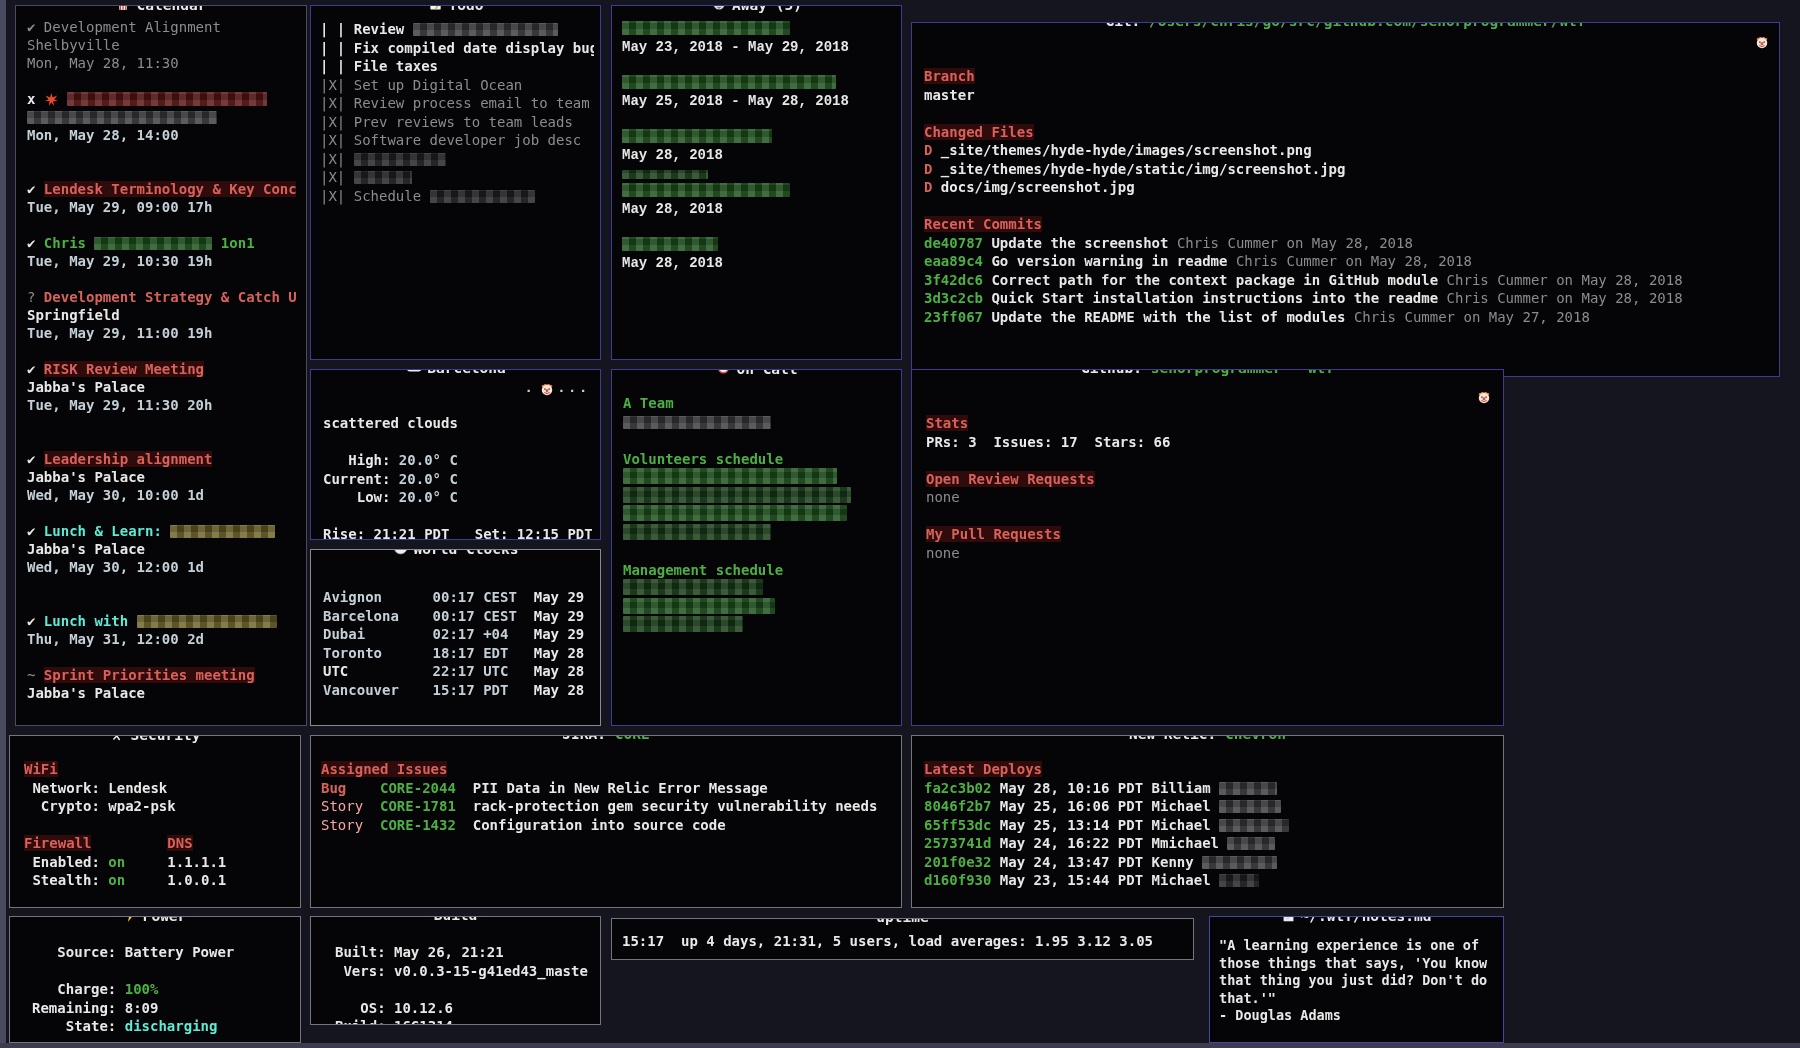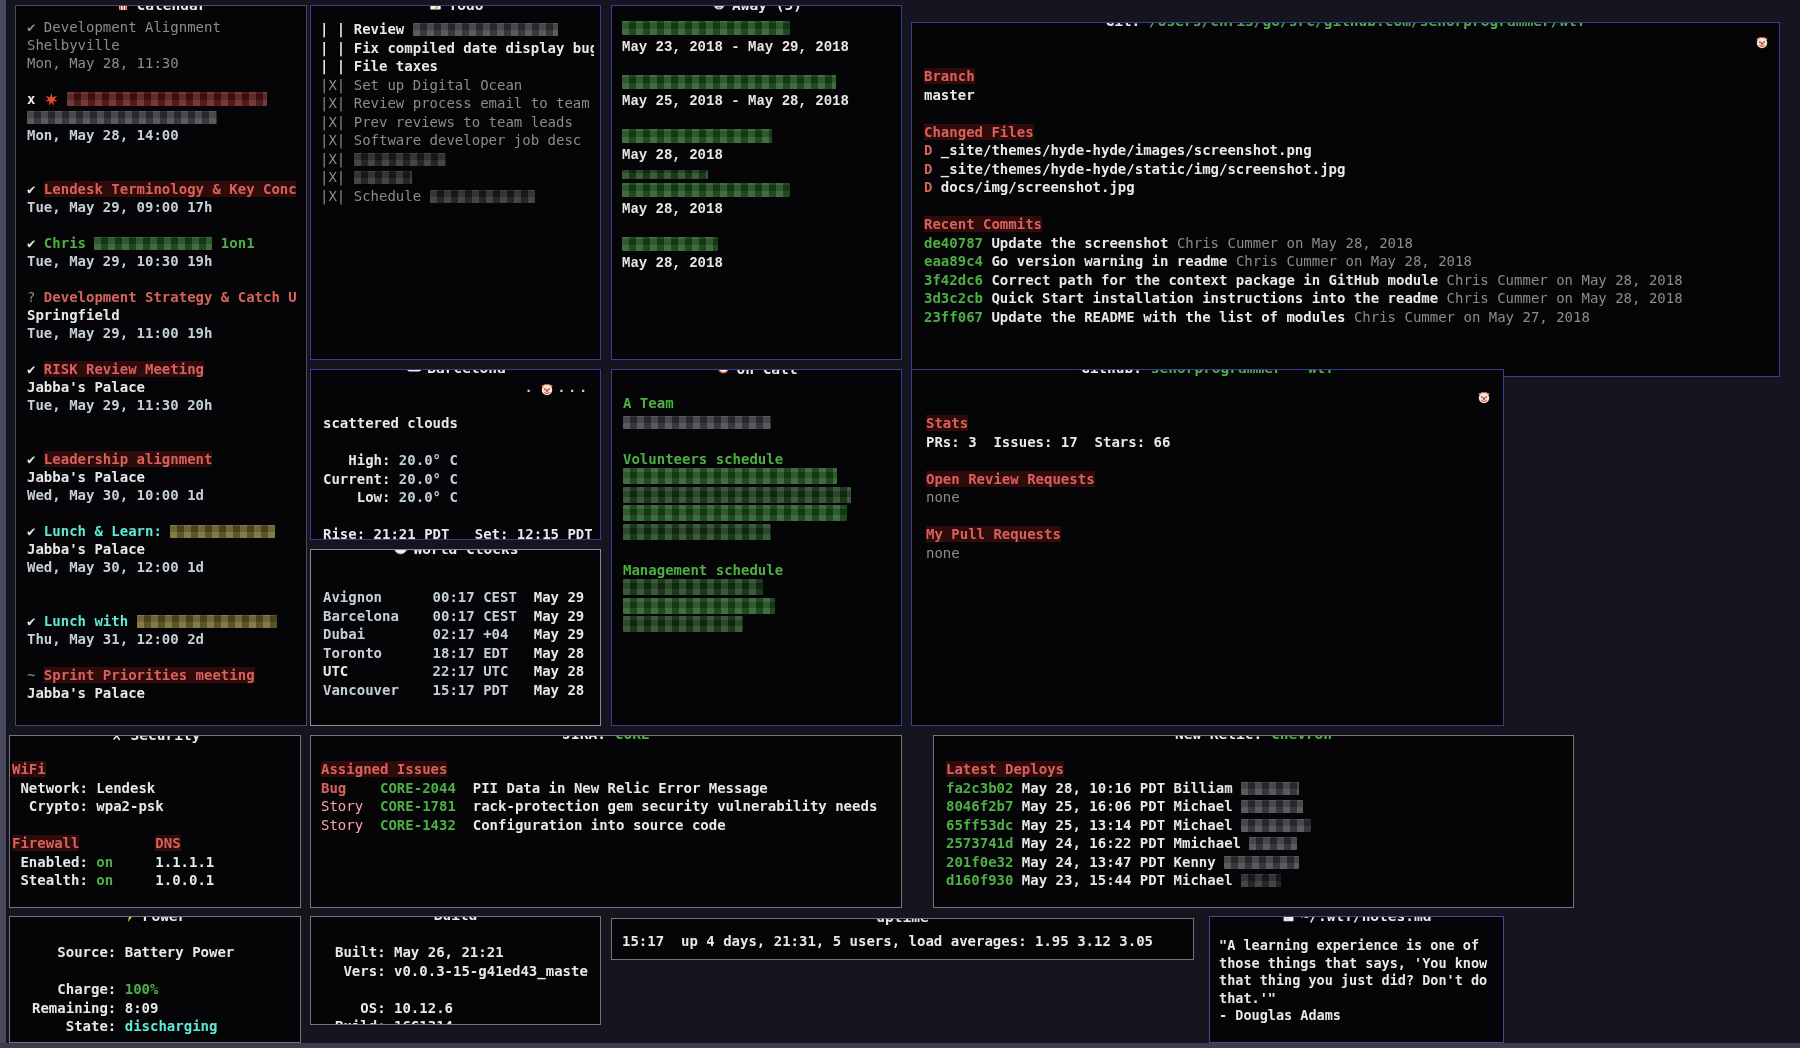--- a/index.html
+++ b/index.html
@@ -47,36 +47,36 @@
   .p-calendar {left:15px;   top:5px;   width:292px; height:721px; --bc:#4a4a62;}
   .p-todo     {left:310px; top:5px;   width:291px; height:355px; --bc:#3d3d8f;}
   .p-away     {left:611px; top:5px;   width:291px; height:355px; --bc:#3d3d8f;}
   .p-git      {left:911px; top:22px;   width:869px; height:355px; --bc:#3d3d8f;}
   .p-barcelona{left:310px; top:369px; width:291px; height:171px; --bc:#3d3d8f;}
   .p-clocks   {left:310px; top:549px; width:291px; height:177px; --bc:#8a8a94;}
   .p-oncall   {left:611px; top:369px; width:291px; height:357px; --bc:#3d3d8f;}
   .p-github   {left:911px; top:369px; width:593px; height:357px; --bc:#3d3d8f;}
   .p-security {left:9px;   top:735px; width:292px; height:173px; --bc:#74747c;}
   .p-jira     {left:310px; top:735px; width:592px; height:173px; --bc:#74747c;}
-  .p-newrelic {left:911px; top:735px; width:641px; height:173px;margin-left:22px; --bc:#74747c;}
+  .p-newrelic {left:911px; top:735px; width:593px; height:173px; --bc:#74747c;}
   .p-power    {left:9px;   top:916px; width:292px; height:127px;padding-left:16px; --bc:#74747c;}
   .p-build    {left:310px; top:916px; width:291px; height:109px; --bc:#74747c;}
   .p-uptime   {left:611px; top:918px; width:583px; height:42px;  --bc:#74747c;}
   .p-notes    {left:1209px;top:916px; width:295px; height:127px; --bc:#4646a0;}
 
   
   .p-calendar  .panel-body{padding:12px 10px 0 11px;} .p-calendar  .line{height:18px;line-height:18px;}
   .p-todo      .panel-body{padding:14px 6px 0 9px;}   .p-todo      .line{height:18.5px;line-height:18.5px;}
   .p-away      .panel-body{padding:14px 8px 0 10px;}  .p-away      .line{height:18px;line-height:18px;font-family:Liberation Mono, monospace;}
   .p-git       .panel-body{padding:44px 10px 0 12px;} .p-git       .line{height:18.5px;line-height:18.5px;}
   .p-barcelona .panel-body{padding:44px 8px 0 12px;}  .p-barcelona .line{height:18.5px;line-height:18.5px;}
   .p-clocks    .panel-body{padding:38px 8px 0 12px;}  .p-clocks    .line{height:18.5px;line-height:18.5px;}
   .p-oncall    .panel-body{padding:24px 8px 0 11px;}  .p-oncall    .line{height:18.5px;line-height:18.5px;}
   .p-github    .panel-body{padding:44px 10px 0 14px;} .p-github    .line{height:18.5px;line-height:18.5px;}
-  .p-security  .panel-body{padding:24px 8px 0 2px;border-radius:28px;}  .p-security  .line{height:18.5px;line-height:18.5px;}
+  .p-security  .panel-body{padding:24px 8px 0 14px;border-radius:28px;}  .p-security  .line{height:18.5px;line-height:18.5px;}
   .p-jira      .panel-body{padding:24px 8px 0 10px;}  .p-jira      .line{height:18.5px;line-height:18.5px;}
   .p-newrelic  .panel-body{padding:24px 8px 0 12px;}  .p-newrelic  .line{height:18.5px;line-height:18.5px;}
   .p-power     .panel-body{padding:26px 8px 0 22px;}  .p-power     .line{height:18.5px;line-height:18.5px;}
   .p-build     .panel-body{padding:26px 8px 0 24px;}  .p-build     .line{height:18.5px;line-height:18.5px;}
   .p-uptime    .panel-body{padding:13px 8px 0 10px;}  .p-uptime    .line{height:18.5px;line-height:18.5px;}
   .p-notes     .panel-body{padding:20px 6px 0 9px;}   .p-notes     .line{height:17.6px;line-height:17.6px;font-size:13.5px;}
   .p-notes     .seg{font-size:13.5px;}
 </style>
 </head>
 <body>

